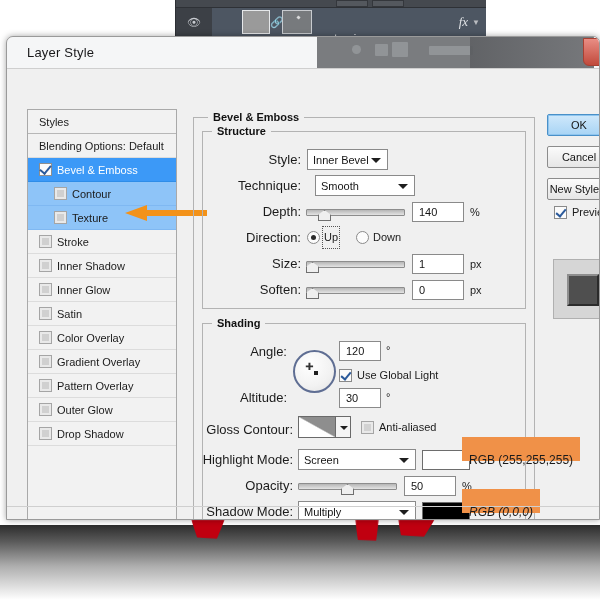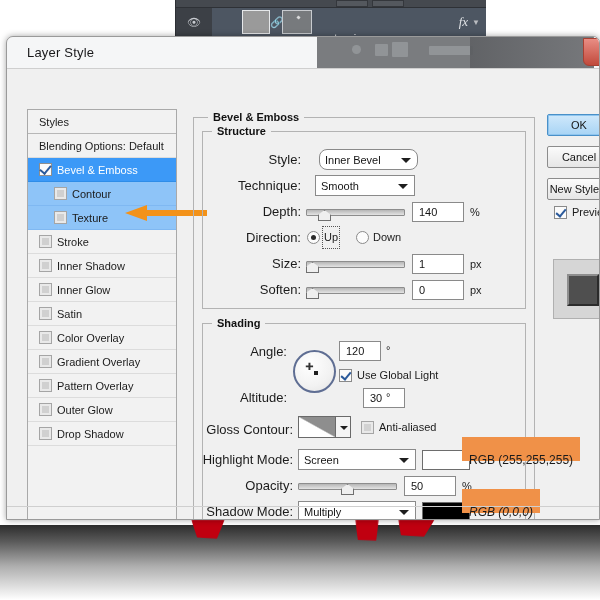--- a/index.html
+++ b/index.html
@@ -431,21 +431,21 @@
 
       <div class="fs outer-fs">
         <div class="fs-legend">Bevel &amp; Emboss</div>
 
         <div class="fs struct-fs">
           <div class="fs-legend">Structure</div>
 
           <div class="row" style="left:0; top:18px; width:98px;">
             <span class="rlabel">Style:</span>
           </div>
-          <div class="combo" style="left:116px; top:17px; width:99px;border-radius:8px;">
+          <div class="combo" style="left:104px; top:17px; width:81px;">
             <span class="ctext">Inner Bevel</span>
             <span class="carrow"></span>
           </div>
 
           <div class="row" style="left:0; top:44px; width:98px;">
             <span class="rlabel">Technique:</span>
           </div>
           <div class="combo" style="left:112px; top:43px; width:100px;">
             <span class="ctext">Smooth</span>
             <span class="carrow"></span>
@@ -517,21 +517,21 @@
           </div>
 
           <div class="chk on" style="left:136px; top:42px;">
             <span class="box"></span>
             <span class="clab">Use Global Light</span>
           </div>
 
           <div class="row" style="left:0; top:64px; width:84px;">
             <span class="rlabel">Altitude:</span>
           </div>
-          <div class="numfield" style="left:136px; top:64px; width:42px;margin-left:24px;">
+          <div class="numfield" style="left:136px; top:64px; width:42px;">
             <span>30</span>
           </div>
           <span class="unit" style="left:183px; top:63px;">°</span>
 
           <div class="row" style="left:0; top:96px; width:90px;">
             <span class="rlabel">Gloss Contour:</span>
           </div>
           <div class="contour-sw" style="left:95px; top:92px;">
             <div class="ramp"></div>
           </div>

